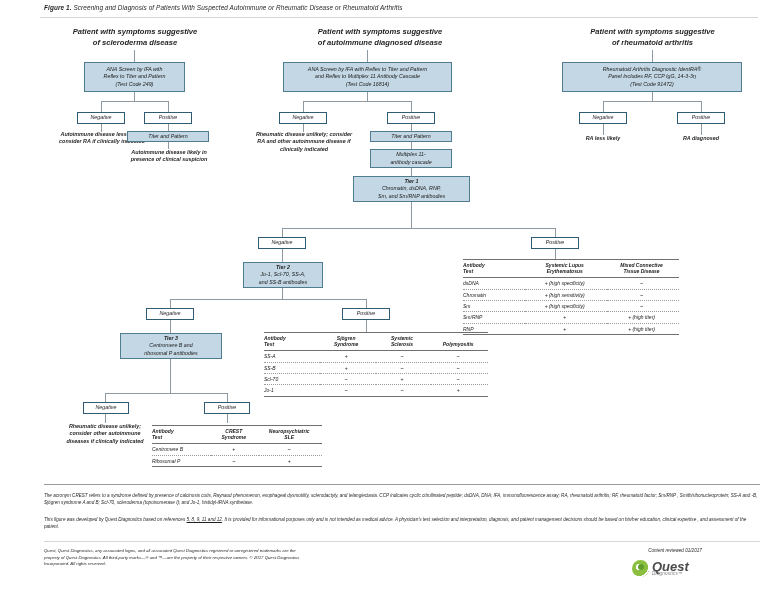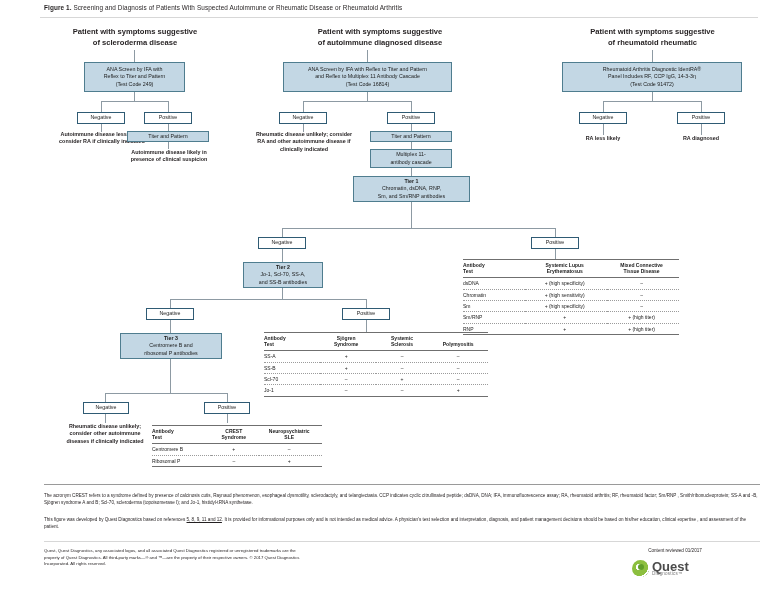--- a/index.html
+++ b/index.html
@@ -1,17 +1,17 @@
 <!DOCTYPE html>
 <html><head>
 <meta charset="utf-8">
 <style>
   html,body{margin:0;padding:0;background:#fff;}
   body{width:768px;height:594px;position:relative;font-family:"Liberation Sans",sans-serif;color:#231f20;overflow:hidden;}
-  #sheet{position:absolute;inset:0;}
+  #sheet{position:absolute;inset:0;font-style:italic;}
 
   .abs{position:absolute;}
 
   
   .fig-title{left:44px;top:3px;width:700px;font-size:6.4px;line-height:9px;letter-spacing:.1px;}
   .fig-title b{font-weight:bold;}
   .rule{left:40px;top:17px;width:718px;height:1px;background:#d7d7d7;}
   .rule2{left:44px;top:484px;width:716px;height:1px;background:#9a9a9a;}
   .rule3{left:44px;top:541px;width:716px;height:1px;background:#d7d7d7;}
 
@@ -70,21 +70,21 @@
   <div class="abs col-head" style="left:30px;top:26px;width:210px;">
     <div>Patient with symptoms suggestive</div>
     <div>of scleroderma disease</div>
   </div>
   <div class="abs col-head" style="left:255px;top:26px;width:250px;">
     <div>Patient with symptoms suggestive</div>
     <div>of autoimmune diagnosed disease</div>
   </div>
   <div class="abs col-head" style="left:545px;top:26px;width:215px;">
     <div>Patient with symptoms suggestive</div>
-    <div>of rheumatoid rheumatic</div>
+    <div>of rheumatoid arthritis</div>
   </div>
 
   <div class="abs v" style="left:134px;top:50px;height:12px;"></div>
 
   <div class="abs box" style="left:84px;top:62px;width:101px;height:30px;flex-direction:column;">
     <div>ANA Screen by IFA with</div>
     <div>Reflex to  Titer and Pattern</div>
     <div>(Test Code 249)</div>
   </div>
 

